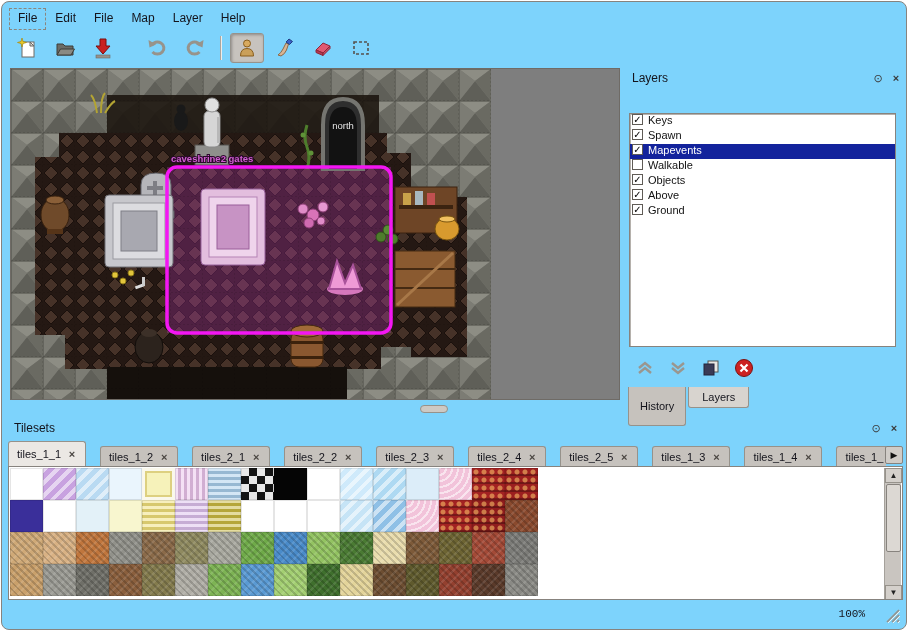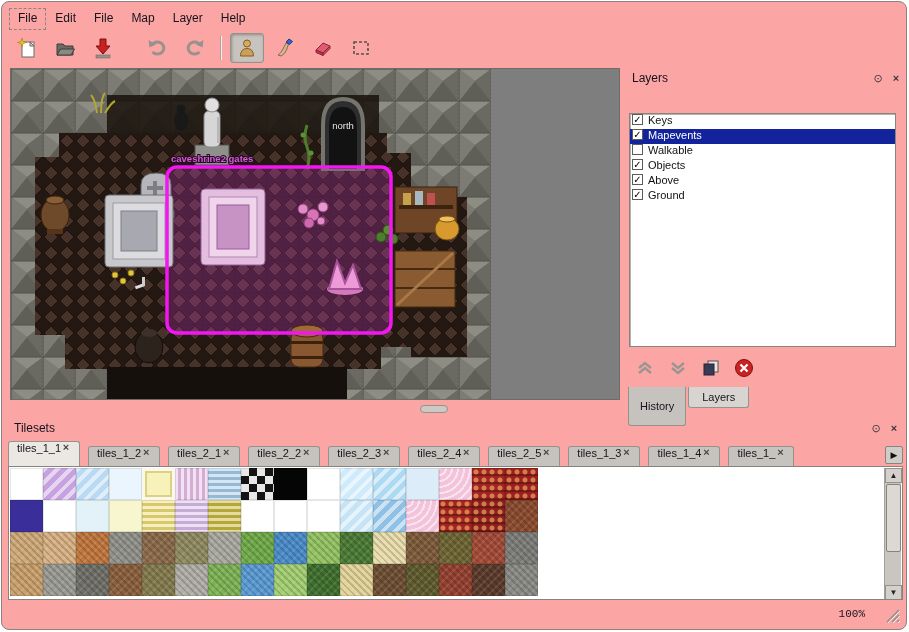--- a/index.html
+++ b/index.html
@@ -1,18 +1,18 @@
 <!DOCTYPE html>
 <html><head>
 <meta charset="utf-8">
 <style>
   * { box-sizing: border-box; margin: 0; padding: 0; }
   html,body { width: 909px; height: 632px; background: #ffffff; font-family: "Liberation Sans", sans-serif; }
   .window { position: absolute; left: 1px; top: 1px; width: 906px; height: 629px;
-            background: #fca5a5; border: 1px solid #87837e; border-radius: 8px; overflow: hidden; }
+            background: #7dd3fc; border: 1px solid #87837e; border-radius: 8px; overflow: hidden; }
 
   
   .menubar { position: absolute; left: 8px; top: 7px; height: 20px; display: flex; font-size: 12px; color: #14141c; }
   .menu-item { padding: 2px 8px; margin-right: 2px; }
   .menu-item.focused { outline: 1px dashed #8a867f; }
 
   
   .toolbar { position: absolute; left: 8px; top: 29px; height: 34px; display: flex; align-items: center; }
   .tool-btn { width: 34px; height: 30px; display: flex; align-items: center; justify-content: center;
               border: 1px solid transparent; border-radius: 3px; margin-right: 4px; }
@@ -62,22 +62,22 @@
   .panel-tabs { position: absolute; left: 4px; top: 319px; display: flex; align-items: flex-start; }
   .p-tab { border: 1px solid #96928b; border-top: none; background: #c6c2bd; padding: 13px 11px; font-size: 11px;
            color: #14141c; border-radius: 0 0 3px 3px; margin-right: 2px; }
   .p-tab.active { background: #d8d4cf; padding: 4px 13px; }
 
   
   .tilesets-panel { position: absolute; left: 4px; top: 416px; width: 899px; height: 210px; }
   .ts-tabbar { position: absolute; left: 2px; top: 22px; width: 878px; height: 26px; display: flex;
                align-items: flex-end; overflow: hidden; }
   .ts-tab { height: 20px; background: #c6c2bd; border: 1px solid #96928b; border-bottom: none;
-            border-radius: 3px 3px 0 0; display: flex; padding: 0 8px;
-            font-size: 11px; color: #14141c; margin-right: 8px; flex: 0 0 auto; }
+            border-radius: 3px 3px 0 0; display: flex; align-items: center; gap: 6px; padding: 0 8px;
+            font-size: 11px; color: #14141c; margin-right: 14px; flex: 0 0 auto; }
   .ts-tab.active { height: 25px; background: #ebe8e4; }
   .ts-close { width: 10px; height: 10px; display: inline-flex; align-items: center; justify-content: center;
               color: #4a4642; font-size: 11px; font-weight: bold; }
   .ts-close::before { content: "×"; }
   .ts-tab-scroll { position: absolute; right: 2px; top: 28px; width: 18px; height: 18px; background: #d0ccc7;
                    border: 1px solid #87837e; border-radius: 2px; display: flex; align-items: center; justify-content: center;
                    font-size: 9px; color: #111; }
   .ts-tab-scroll::before { content: "▶"; }
   .ts-content { position: absolute; left: 2px; top: 48px; width: 895px; height: 134px; background: #ffffff;
                 border: 1px solid #87837e; overflow: hidden; }
@@ -346,20 +346,24 @@
       <span class="dock-title">Layers</span>
       <span class="dock-btns">
         <span class="dock-btn detach"></span>
         <span class="dock-btn close"></span>
       </span>
     </div>
     <div class="layer-list">
         <div class="layer-row">
           <span class="checkbox checked"></span>
           <span>Keys</span>
+        </div>
+        <div class="layer-row">
+          <span class="checkbox checked"></span>
+          <span>Spawn</span>
         </div>
         <div class="layer-row selected">
           <span class="checkbox checked"></span>
           <span>Mapevents</span>
         </div>
         <div class="layer-row">
           <span class="checkbox"></span>
           <span>Walkable</span>
         </div>
         <div class="layer-row">

